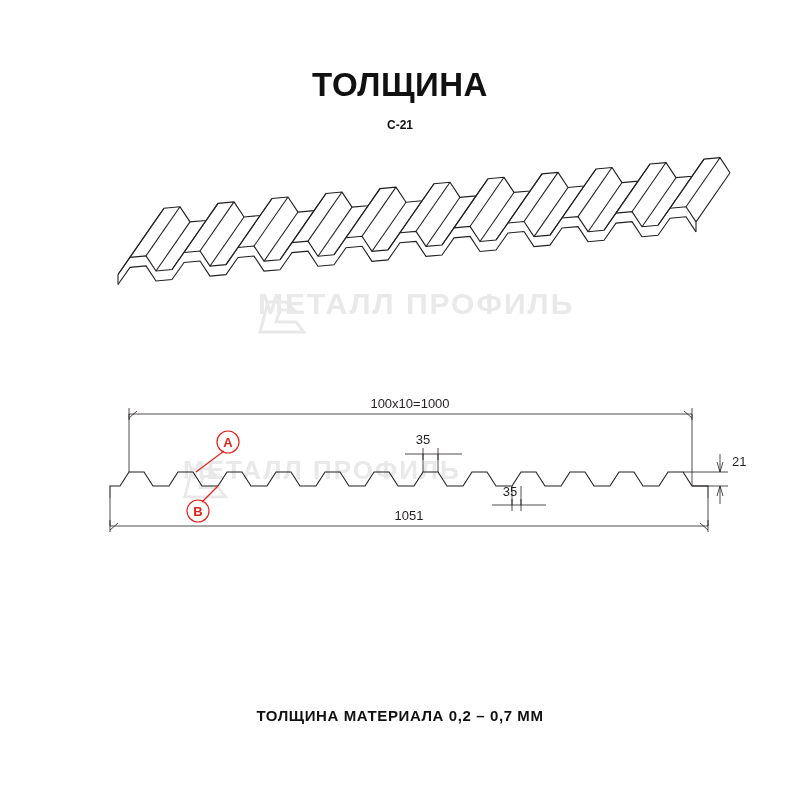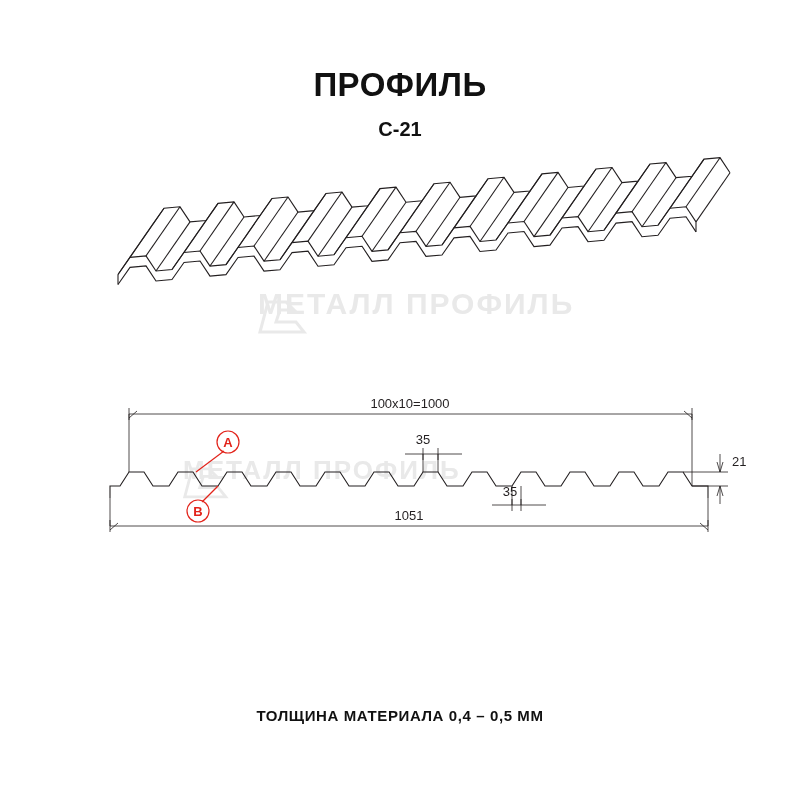--- a/index.html
+++ b/index.html
@@ -30,21 +30,21 @@
     font-weight: bold;
     letter-spacing: 0.5px;
     color: #111;
   }
   .subtitle {
     position: absolute;
     left: 0;
     right: 0;
     top: 118px;
     text-align: center;
-    font-size: 20px;
+    font-size: 12px;
     font-weight: bold;
     color: #111;
   }
   
   .persp {
     position: absolute;
     left: 90px;
     top: 165px;
     width: 630px;
     height: 150px;
@@ -98,21 +98,21 @@
   .dim { fill: none; stroke: #231f20; stroke-width: 0.8; }
   .callout { fill: none; stroke: #e2231a; stroke-width: 1.2; }
   .callout-txt { fill: #e2231a; font-family: "Liberation Sans", sans-serif; font-size: 13px; font-weight: bold; }
   .dimtxt { fill: #231f20; font-family: "Liberation Sans", sans-serif; font-size: 13px; }
 </style>
 </head>
 <body>
 
 <div class="page">
 
-  <div class="title">ПРОФИЛЬ</div>
+  <div class="title">ТОЛЩИНА</div>
   <div class="subtitle">С-21</div>
 
   <div class="persp">
     <svg width="630" height="150" viewBox="0 0 630 150">
 
       <g>
 
         <path class="ln" d="M28,112
           L40,96 L56,96 L66,112 L82,112 L94,96 L110,96 L120,112 L136,112
           L148,96 L164,96 L174,112 L190,112 L202,96 L218,96 L228,112 L244,112
@@ -277,15 +277,15 @@
 
       <g>
         <circle class="callout" cx="118" cy="119" r="11"></circle>
         <path class="callout" d="M122,110 L138,94"></path>
         <text class="callout-txt" x="118" y="124" text-anchor="middle">B</text>
       </g>
 
     </svg>
   </div>
 
-  <div class="footer">ТОЛЩИНА МАТЕРИАЛА 0,4 – 0,5 ММ</div>
+  <div class="footer">ТОЛЩИНА МАТЕРИАЛА 0,2 – 0,7 ММ</div>
 
 </div>
 
 </body></html>

